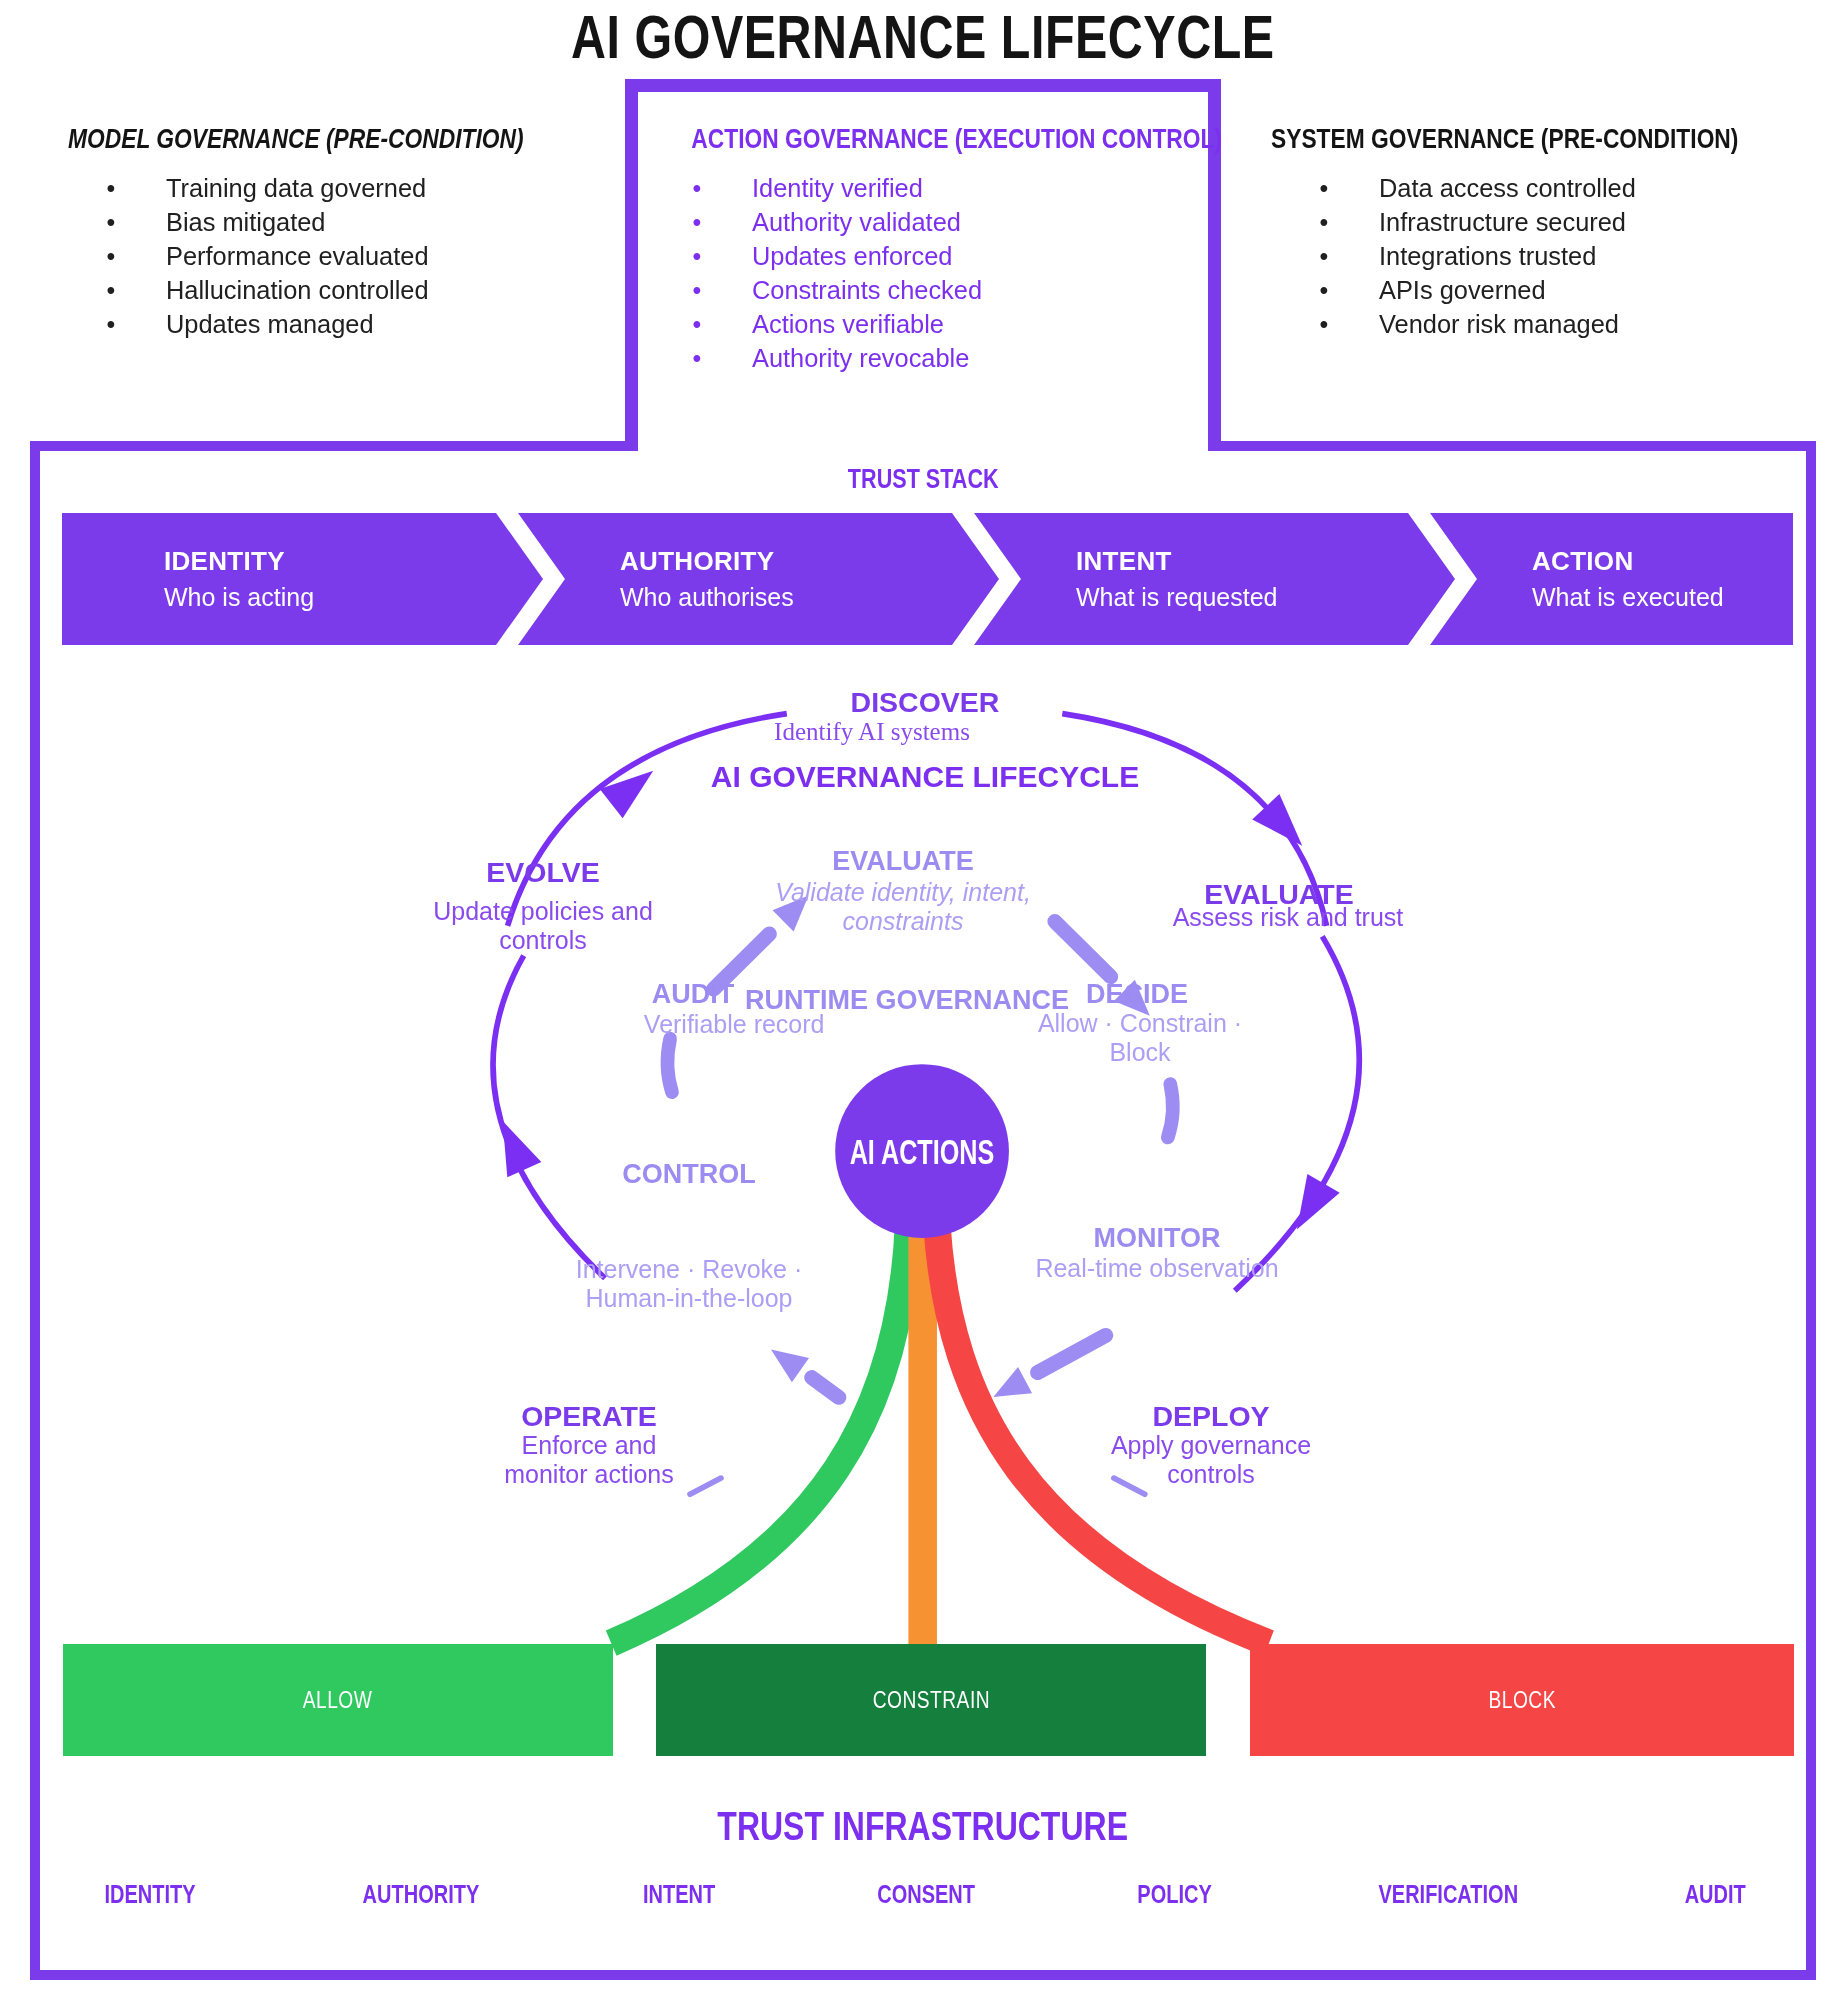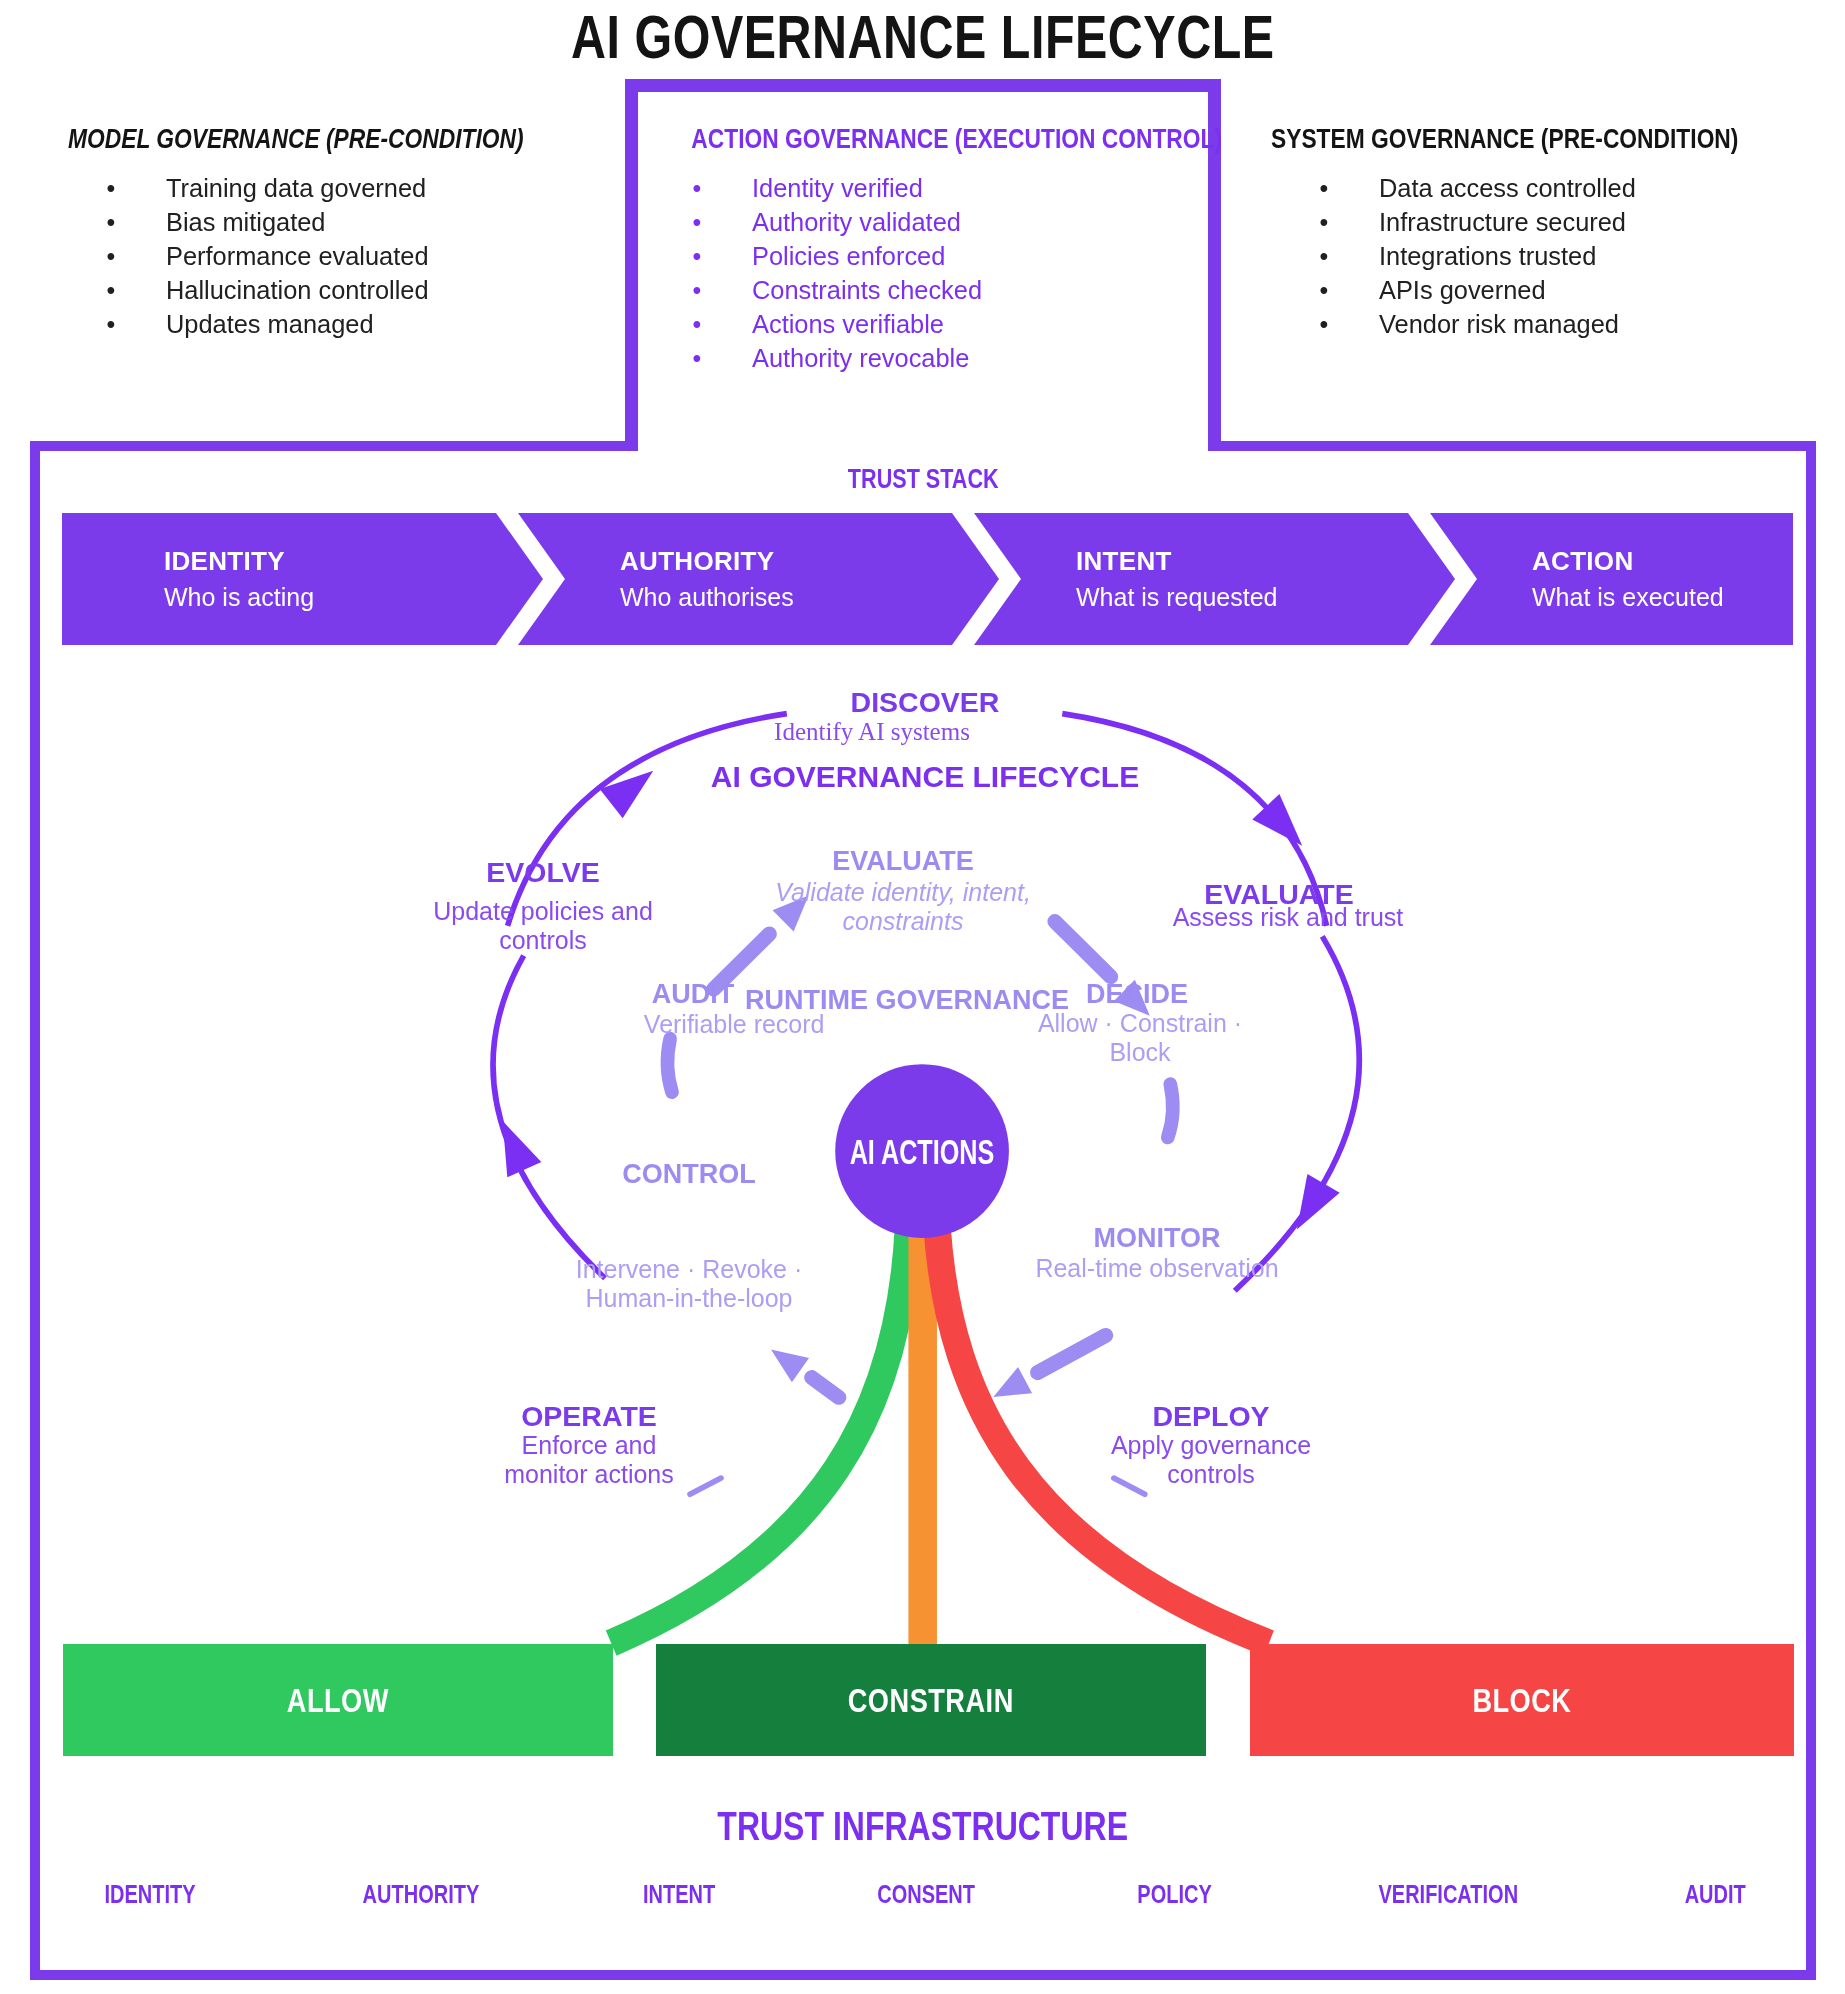--- a/index.html
+++ b/index.html
@@ -43,21 +43,21 @@
   .cyc-lab{font-weight:800;font-size:28.5px;color:#7C3BEB;text-align:center;white-space:nowrap;}
   .cyc-sub{font-weight:400;font-size:25px;color:#8A4BEE;text-align:center;line-height:28.5px;}
   .run-lab{font-weight:800;font-size:27px;color:#9C8BF0;text-align:center;white-space:nowrap;}
   .run-sub{font-weight:400;font-size:25px;color:#AC9EF4;text-align:center;line-height:28.5px;}
   .big-center-lab{font-weight:800;font-size:30px;color:#7C2FEF;text-align:center;white-space:nowrap;}
   .ai-actions{font-weight:800;font-size:35px;color:#ffffff;white-space:nowrap;}
   .ai-actions .condensed{transform:scaleX(.72);}
 
   
   .bar{top:1644px;height:112px;display:flex;align-items:center;justify-content:center;
-       color:#fff;font-weight:700;font-size:34px;letter-spacing:0.6px;}
+       color:#fff;font-weight:400;font-size:24px;letter-spacing:0.6px;}
 
   
   .ti-title{left:0;top:1804px;width:1846px;text-align:center;font-weight:800;font-size:40px;color:#7C2FEF;}
   .ti-row{left:93px;top:1880px;width:1660px;display:flex;justify-content:space-between;}
   .ti-item{font-weight:800;font-size:25px;color:#7C2FEF;}
   svg{position:absolute;left:0;top:0;pointer-events:none;}
   .z1{z-index:1}.z2{z-index:2}.z3{z-index:3}
 </style>
 </head>
 <body>
@@ -141,21 +141,21 @@
     <div class="brow">
         <span class="bdot">•</span>
         <span class="btxt">Identity verified</span>
       </div>
     <div class="brow">
         <span class="bdot">•</span>
         <span class="btxt">Authority validated</span>
       </div>
     <div class="brow">
         <span class="bdot">•</span>
-        <span class="btxt">Policies enforced</span>
+        <span class="btxt">Updates enforced</span>
       </div>
     <div class="brow">
         <span class="bdot">•</span>
         <span class="btxt">Constraints checked</span>
       </div>
     <div class="brow">
         <span class="bdot">•</span>
         <span class="btxt">Actions verifiable</span>
       </div>
     <div class="brow">

